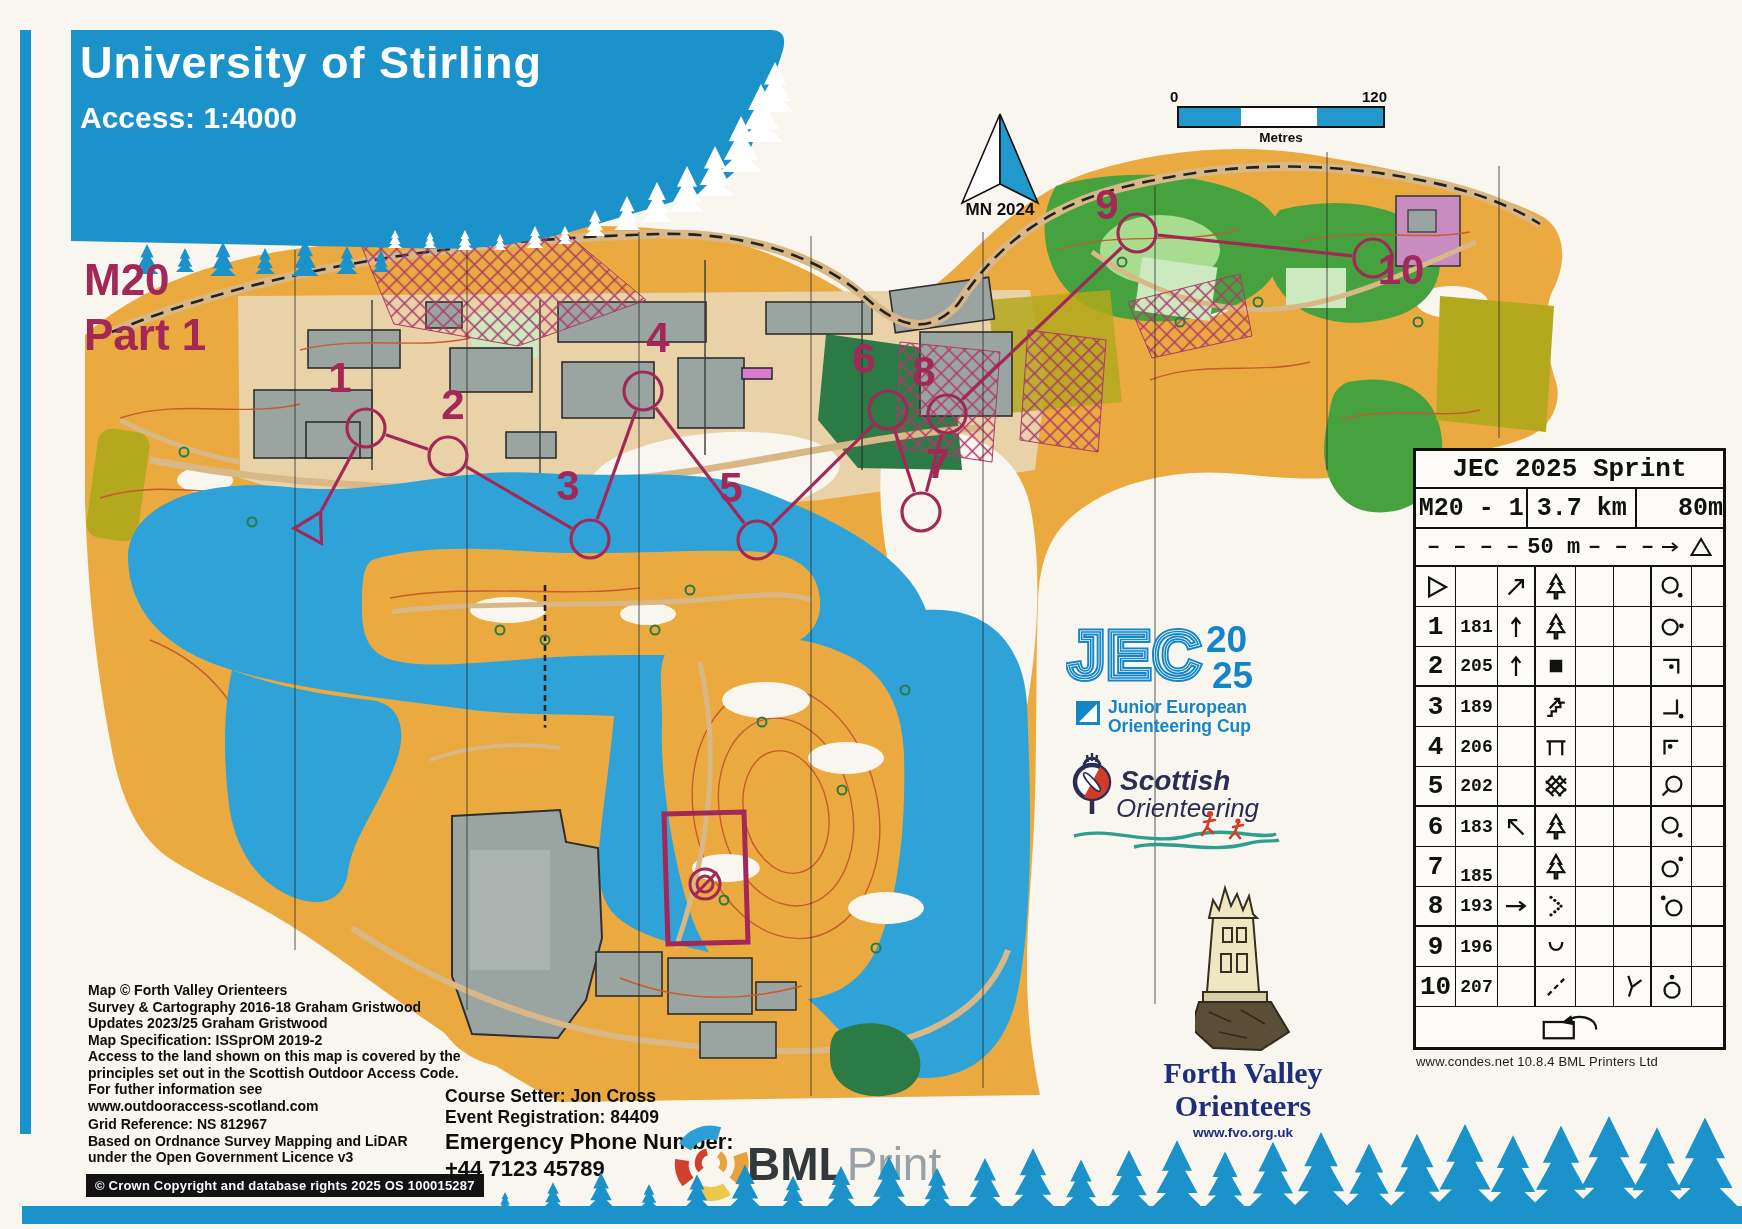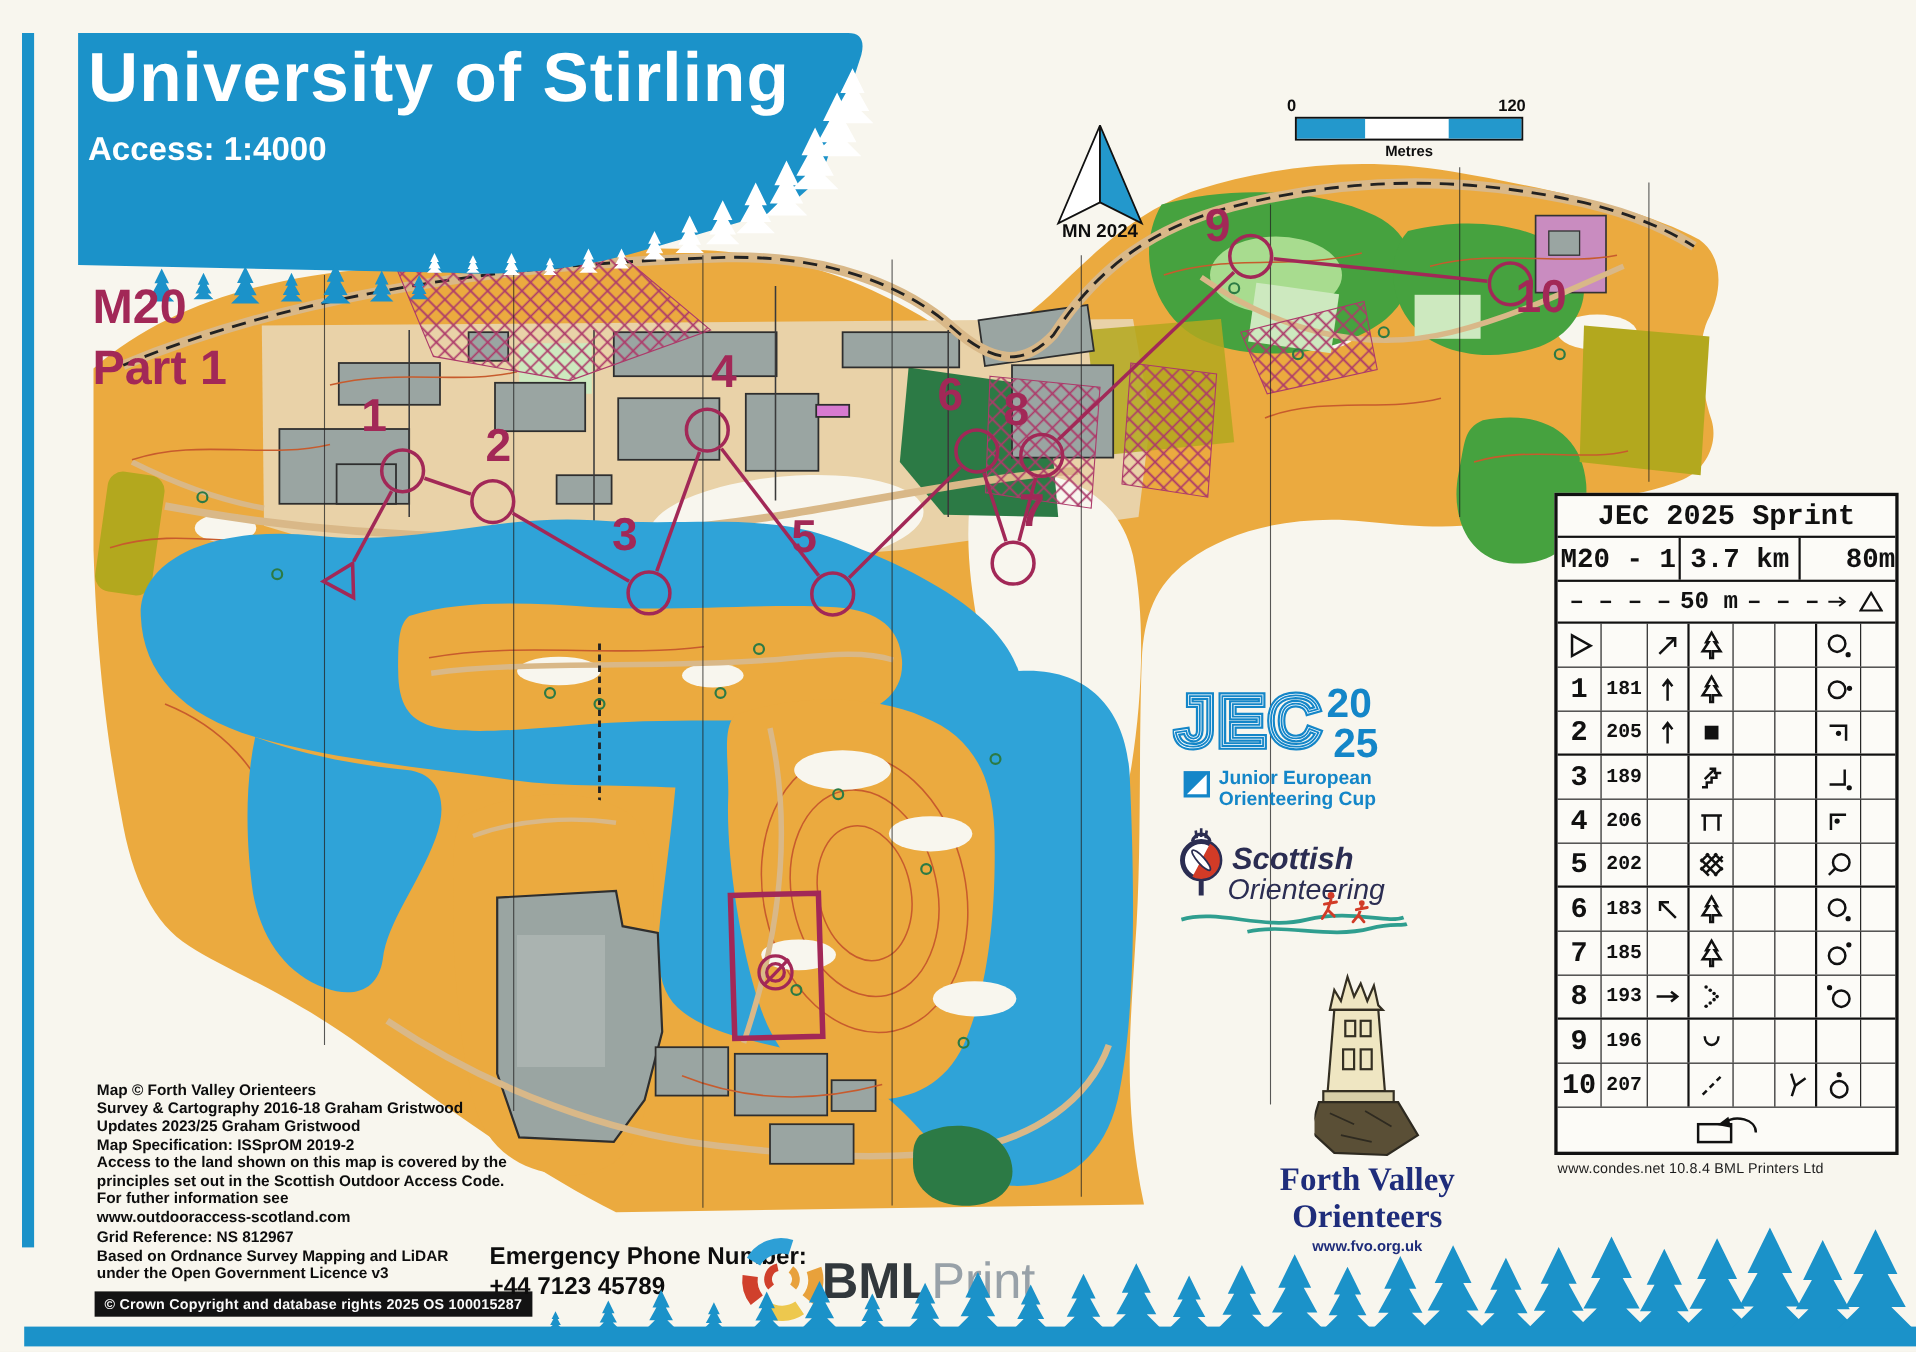--- a/index.html
+++ b/index.html
@@ -3,21 +3,21 @@
 <meta charset="utf-8">
 <style>
   html,body{margin:0;padding:0;background:#e8e6e0;}
   #page{position:relative;width:1742px;height:1229px;background:#f8f6ee;overflow:hidden;
         font-family:"Liberation Sans",sans-serif;}
   #page *{box-sizing:border-box;}
   .abs{position:absolute;}
   svg{display:block;}
   
   #banner-text{left:80px;top:40px;color:#fff;}
-  #banner-title{font-size:63px;font-weight:bold;letter-spacing:1px;line-height:1;}
+  #banner-title{font-size:45px;font-weight:bold;letter-spacing:1px;line-height:1;}
   #banner-scale{font-size:30px;font-weight:bold;margin-top:14px;line-height:1.25;}
   #banner-contours{font-size:30px;font-weight:bold;line-height:1.25;}
   
   #course-id{left:84px;top:252px;color:var(--course,#a22857);font-size:44px;font-weight:bold;line-height:1.25;}
   
   .credit-block{left:88px;color:#0d0d0d;font-size:14px;font-weight:bold;line-height:16.5px;white-space:pre-line;}
   #crown-bar{left:86px;top:1174px;background:#131313;color:#fafafa;font-size:13px;font-weight:600;
              padding:4px 9px;letter-spacing:.2px;}
   #setter-block{left:445px;top:1086px;font-size:17.5px;font-weight:bold;line-height:21px;color:#0d0d0d;white-space:pre-line;}
   #emergency-block{left:445px;top:1128px;font-size:22px;font-weight:bold;line-height:27px;color:#0d0d0d;white-space:pre-line;}
@@ -565,21 +565,21 @@
               <circle cx="10.5" cy="10.5" r="6"></circle>
               <circle cx="18.5" cy="18.5" r="1.9" fill="#111" stroke="none"></circle>
             </svg>
           </div>
           <div class="scell" style="width: auto; flex: 1 1 0%;"></div>
         </div>
         <div class="trow sym-row">
           <div class="scell" style="width: 40px;">
             <span class="num">7</span>
           </div>
-          <div class="scell" style="width: 42px;">
+          <div class="scell" style="width: 42px; align-items: flex-end;">
             <span class="code">185</span>
           </div>
           <div class="scell cthick" style="width: 38px;"></div>
           <div class="scell" style="width: 40px;">
             <svg width="30" height="30" viewBox="0 0 24 24" fill="none" stroke="#111" stroke-width="1.8">
               <path d="M12,2.5 L8,9.5 L9.8,9.5 L5.5,16 L11,16 L11,21 L13,21 L13,16 L18.5,16 L14.2,9.5 L16,9.5 Z"></path>
             </svg>
           </div>
           <div class="scell" style="width: 38px;"></div>
           <div class="scell cthick" style="width: 38px;"></div>
@@ -692,20 +692,22 @@
 Map Specification: ISSprOM 2019-2</div>
   <div class="abs credit-block" style="top:1048px">Access to the land shown on this map is covered by the
 principles set out in the Scottish Outdoor Access Code.
 For futher information see
 www.outdooraccess-scotland.com</div>
   <div class="abs credit-block" style="top:1116px">Grid Reference: NS 812967
 Based on Ordnance Survey Mapping and LiDAR
 under the Open Government Licence v3</div>
   <div class="abs" id="crown-bar">© Crown Copyright and database rights 2025 OS 100015287</div>
 
+  <div class="abs" id="setter-block"><span>Course Setter: Jon Cross</span>
+<span>Event Registration: 84409</span></div>
   <div class="abs" id="emergency-block"><span>Emergency Phone Number:</span>
 <span>+44 7123 45789</span></div>
 
   <svg class="abs" style="left:655px;top:1112px" width="330" height="95" viewBox="0 0 330 95">
     <g fill="none" stroke-width="14">
       <path d="M30,35 A29,29 0 0 1 64,22" stroke="#2d9fd6"></path>
       <path d="M85,42 A29,29 0 0 1 80,70" stroke="#e8a13b"></path>
       <path d="M72,77 A29,29 0 0 1 41,78" stroke="#edc84e"></path>
       <path d="M33,70 A29,29 0 0 1 27,48" stroke="#d0402c"></path>
     </g>

